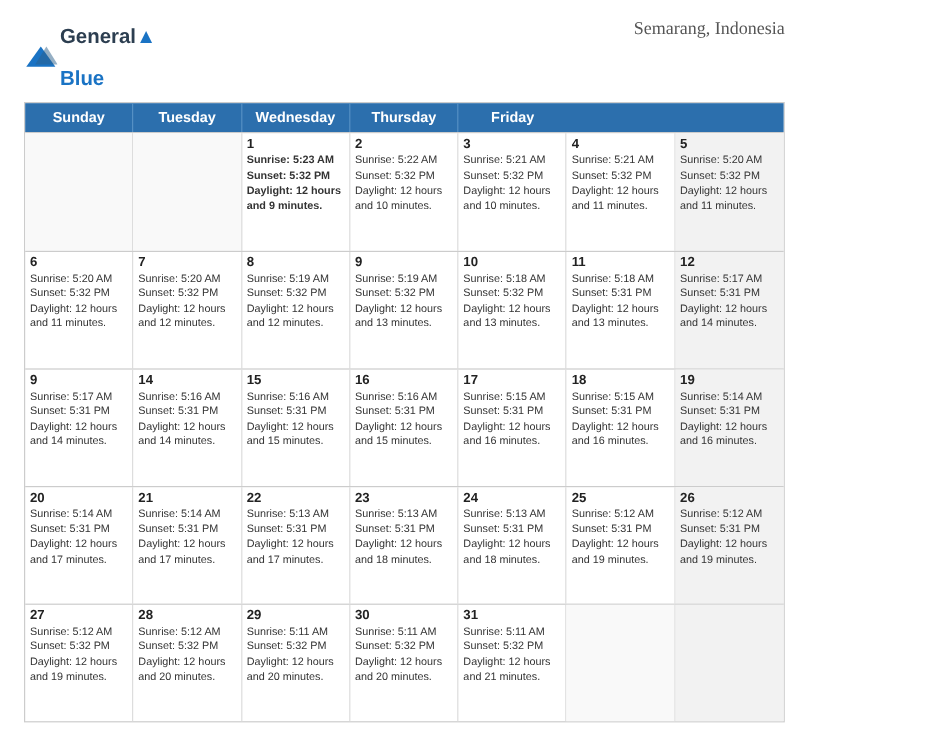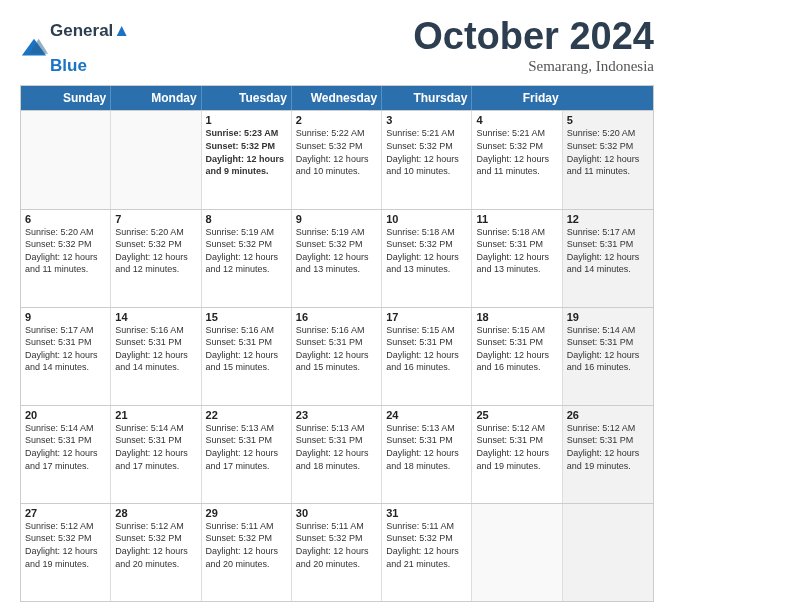--- a/index.html
+++ b/index.html
@@ -56,21 +56,21 @@
     .cal-header-row {
       display: grid;
       grid-template-columns: repeat(7, 1fr);
       background: #2c6fad;
     }
     .cal-header-cell {
       color: #fff;
       font-size: 12px;
       font-weight: bold;
       padding: 5px 4px;
-      text-align: right;
+      text-align: center;
       border-right: 1px solid #5590c4;
     }
     .cal-header-cell:last-child { border-right: none; }
     .cal-body {
       flex: 1;
       display: flex;
       flex-direction: column;
     }
     .cal-week {
       display: grid;
@@ -110,29 +110,27 @@
       <svg class="logo-icon" viewBox="0 0 30 30">
         <polygon points="15,4 28,22 2,22" fill="#1a73c4"></polygon>
         <polygon points="20,4 30,20 10,20" fill="#2c5f8a" opacity="0.5"></polygon>
       </svg>
       <div>
         <div style="font-size:17px;font-weight:bold;color:#2c3e50;line-height:1.1;">General<span style="color:#1a73c4;">▲</span></div>
         <div style="font-size:17px;font-weight:bold;color:#1a73c4;line-height:1.1;margin-top:16px;">Blue</div>
       </div>
     </div>
     <div class="title-block">
-      <div class="month-title">October 2024</div>
       <div class="location">Semarang, Indonesia</div>
     </div>
   </div>
 
   <div class="calendar">
     <div class="cal-header-row">
     <div class="cal-header-cell">Sunday</div>
-        <div class="cal-header-cell">Monday</div>
         <div class="cal-header-cell">Tuesday</div>
         <div class="cal-header-cell">Wednesday</div>
         <div class="cal-header-cell">Thursday</div>
         <div class="cal-header-cell">Friday</div>
       </div>
     <div class="cal-body">
     <div class="cal-week">
           <div class="cal-cell empty"></div>
           <div class="cal-cell empty"></div>
           <div class="cal-cell">

